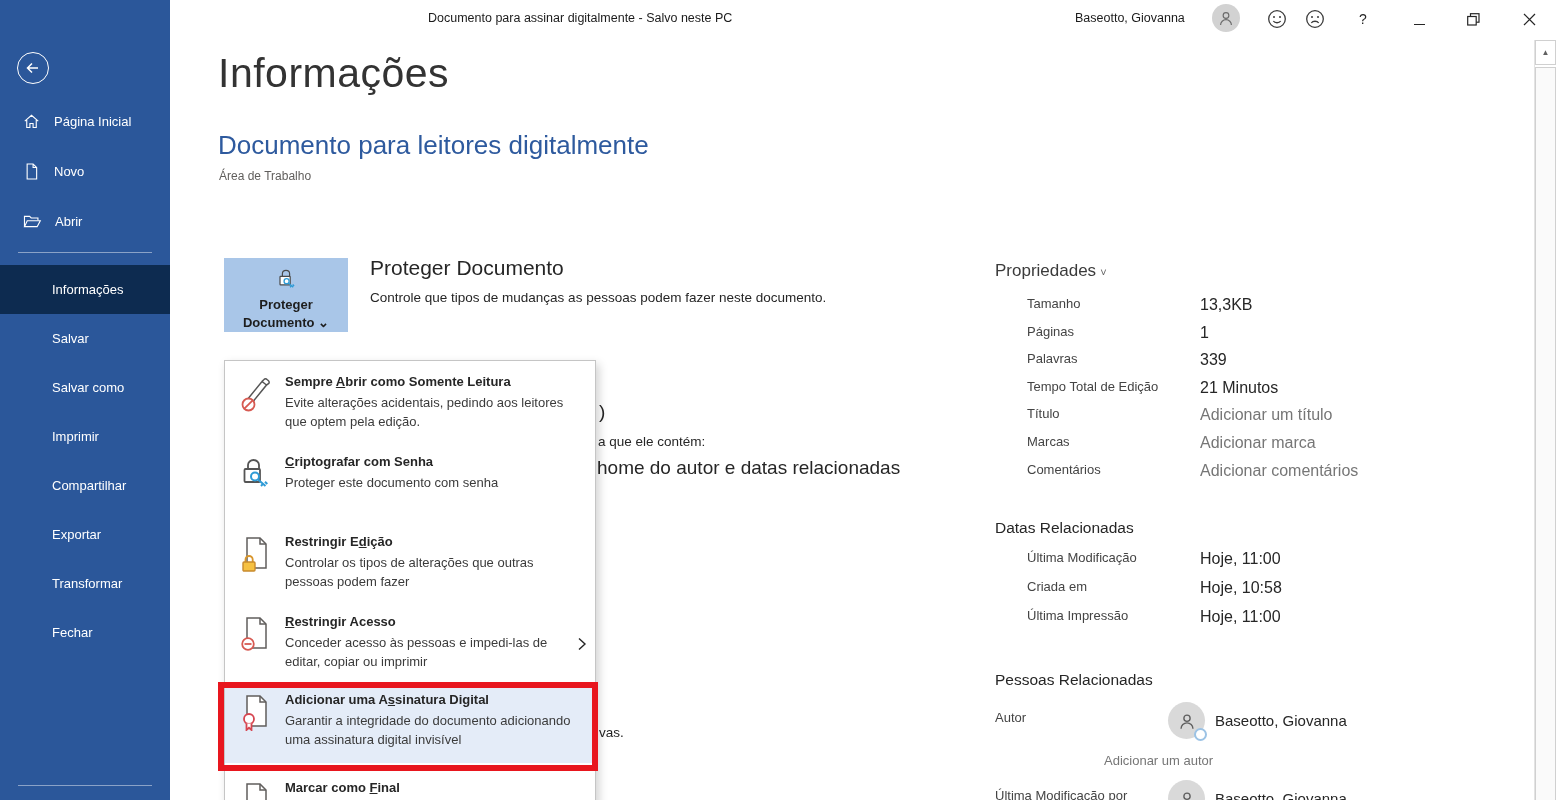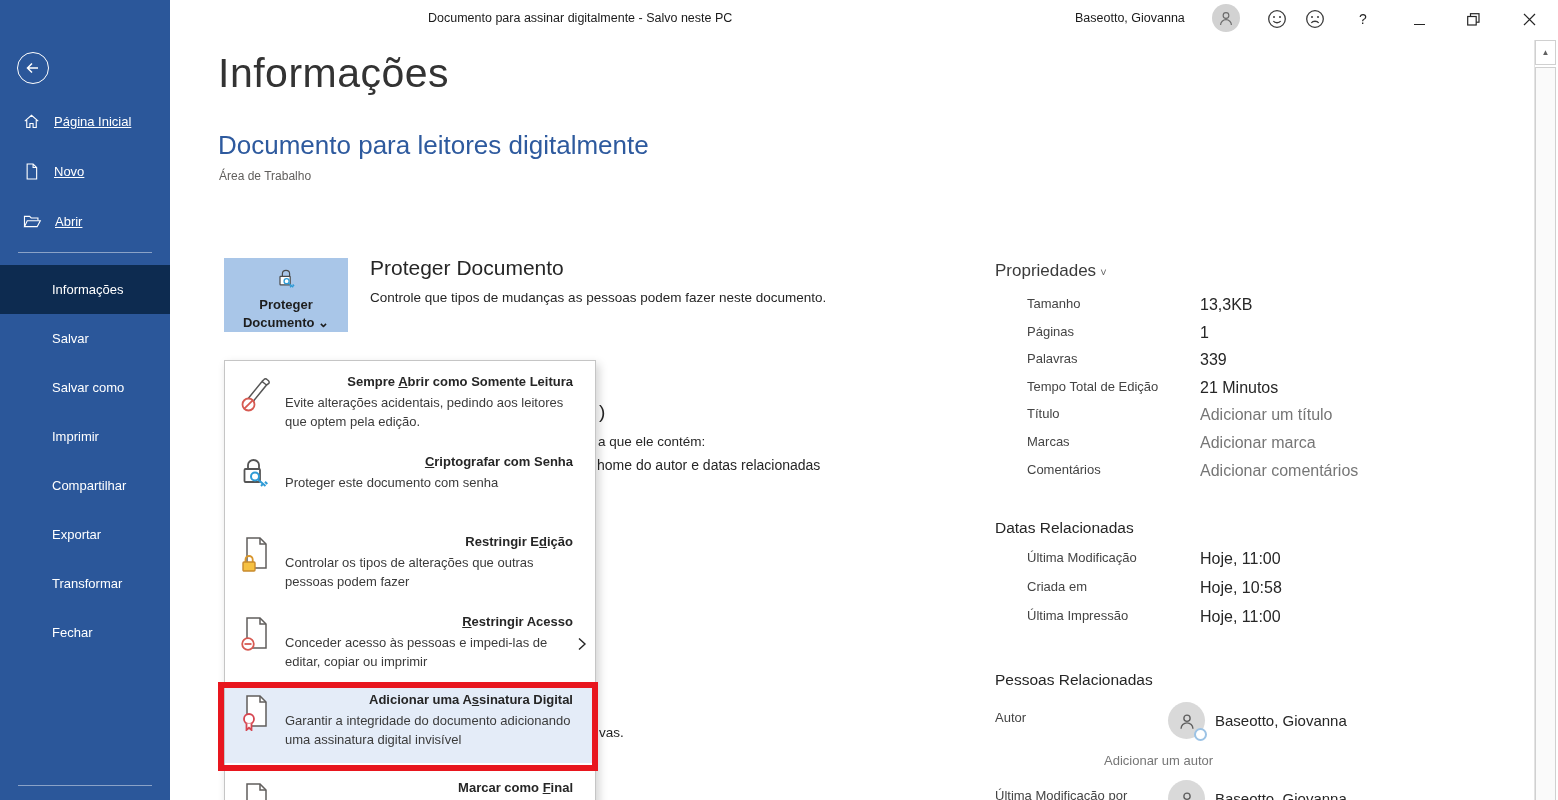--- a/index.html
+++ b/index.html
@@ -14,21 +14,21 @@
     background:#D2D2D2; display:flex; align-items:center; justify-content:center; }
   .tb-ico { position:absolute; top:8px; width:22px; height:22px; display:flex; align-items:center; justify-content:center; cursor:default; }
   .tb-help { font-size:14px; color:#262626; }
   .tb-min-bar { width:11px; border-top:1.4px solid #262626; margin-top:10px; }
   .tb-close { font-size:14px; color:#262626; }
 
   
   .sidebar { position:absolute; left:0; top:0; width:170px; height:800px; background:#2B579A; color:#fff; }
   .back-btn { position:absolute; left:17px; top:52px; width:32px; height:32px; border:1.5px solid #fff;
     border-radius:50%; display:flex; align-items:center; justify-content:center; cursor:pointer; }
-  .sb-top { position:absolute; left:0; top:96px; width:168px;text-decoration:underline; }
+  .sb-top { position:absolute; left:0; top:96px; width:168px; }
   .sb-top-item { height:50px; display:flex; align-items:center; padding-left:22px; gap:13px;
     font-size:13px; cursor:pointer; }
   .sb-divider { position:absolute; left:18px; width:134px; border-top:1px solid rgba(255,255,255,0.45); }
   .sb-menu { position:absolute; left:0; top:265px; width:170px; }
   .sb-menu-item { height:49px; line-height:49px; padding-left:52px; font-size:13px; cursor:pointer; white-space:nowrap; }
   .sb-menu-item.selected { background:#0D2B50; }
 
   
   .page-title { position:absolute; left:218px; top:50px; font-size:41px; font-weight:300; color:#333; letter-spacing:0.5px; }
   .doc-title  { position:absolute; left:218px; top:130px; font-size:26px; font-weight:400; color:#2E5A9E; }
@@ -44,21 +44,21 @@
   
   .frag { position:absolute; color:#262626; white-space:nowrap; z-index:5; }
 
   
   .dropdown { position:absolute; left:224px; top:360px; width:372px; height:450px; background:#fff;
     border:1px solid #C5C5C5; box-shadow:3px 4px 9px rgba(0,0,0,0.18); z-index:40; }
   .dd-item { position:absolute; left:0; width:370px; display:flex; padding:4px 10px 4px 14px; cursor:pointer; }
   .dd-item.highlight { background:#E4ECF8; }
   .dd-icon { width:34px; height:38px; flex:0 0 34px; margin-right:12px; margin-top:2px; }
   .dd-body { width:288px; }
-  .dd-title { font-size:13px; font-weight:700; color:#262626; line-height:18px;text-align:right; }
+  .dd-title { font-size:13px; font-weight:700; color:#262626; line-height:18px; }
   .dd-title .ukey { text-decoration:underline; }
   .dd-desc { font-size:13px; color:#3b3b3b; line-height:19px; margin-top:2px; }
   .dd-chevron { position:absolute; right:8px; top:28px; width:10px; height:14px; }
 
   
   .red-box { position:absolute; left:218px; top:682px; width:380px; height:89px;
     border:6px solid #E8161E; z-index:60; pointer-events:none; }
 
   
   .panel { position:absolute; left:995px; top:261px; width:412px; }
@@ -188,21 +188,21 @@
     <path d="M22 25 L30 32 M27 29.5 L24.8 32 M29 27.5 L31.5 30" fill="none" stroke="#2E9BD6" stroke-width="2.2"></path>
   </svg>
   <span class="lbl" style="margin-top:4px">Proteger</span>
   <span class="lbl"><span>Documento</span> <span>⌄</span></span>
 </div>
 <div class="protect-head">Proteger Documento</div>
 <div class="protect-desc">Controle que tipos de mudanças as pessoas podem fazer neste documento.</div>
 
 <div class="frag" style="left:599px; top:401px; font-size:19px;">)</div>
 <div class="frag" style="left:598px; top:434px; font-size:13.5px;">a que ele contém:</div>
-<div class="frag" style="left:597px; top:457px; font-size:14px;">home do autor e datas relacionadas</div>
+<div class="frag" style="left:597px; top:457px; font-size:19px;">home do autor e datas relacionadas</div>
 <div class="frag" style="left:599px; top:725px; font-size:13.5px;">vas.</div>
 
 <div class="dropdown">
 
   <div class="dd-item" style="top:8px">
     <span class="dd-icon">
       <svg width="34" height="38" viewBox="0 0 34 38">
         <path d="M8 25 L23 6.5 L27.5 10 L12.5 28.5 Z M23 6.5 L25 4.5 a2 2 0 0 1 3 0 l1.5 1.2 a2 2 0 0 1 0 3 L27.5 10" fill="#fff" stroke="#555" stroke-width="1.5"></path>
         <path d="M8 25 L7 30 L12.5 28.5" fill="#fff" stroke="#555" stroke-width="1.5"></path>
         <circle cx="9.5" cy="29.5" r="6" fill="#fff" stroke="#D75A52" stroke-width="1.8"></circle>

